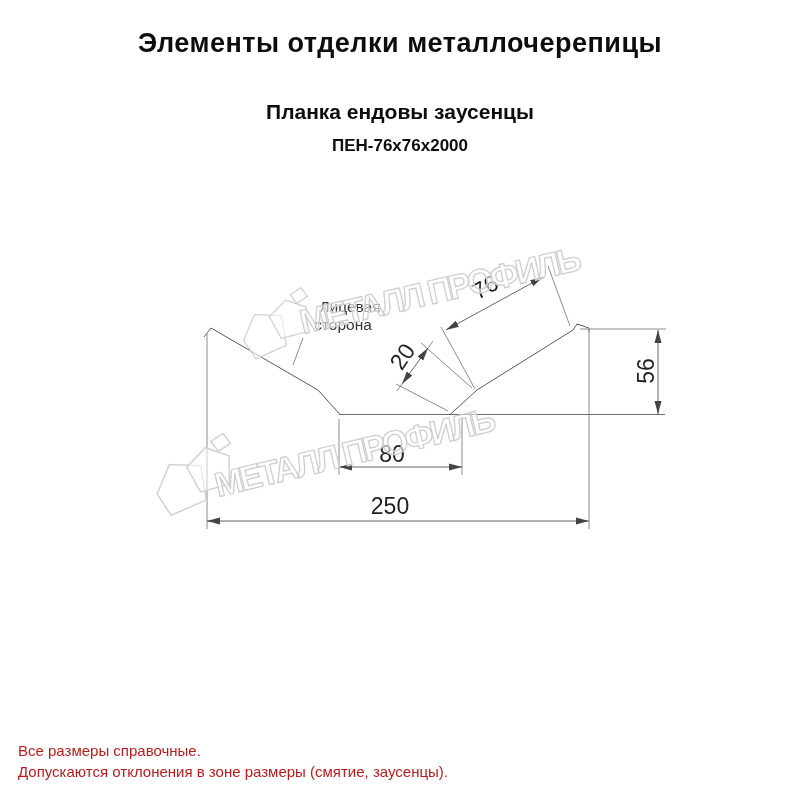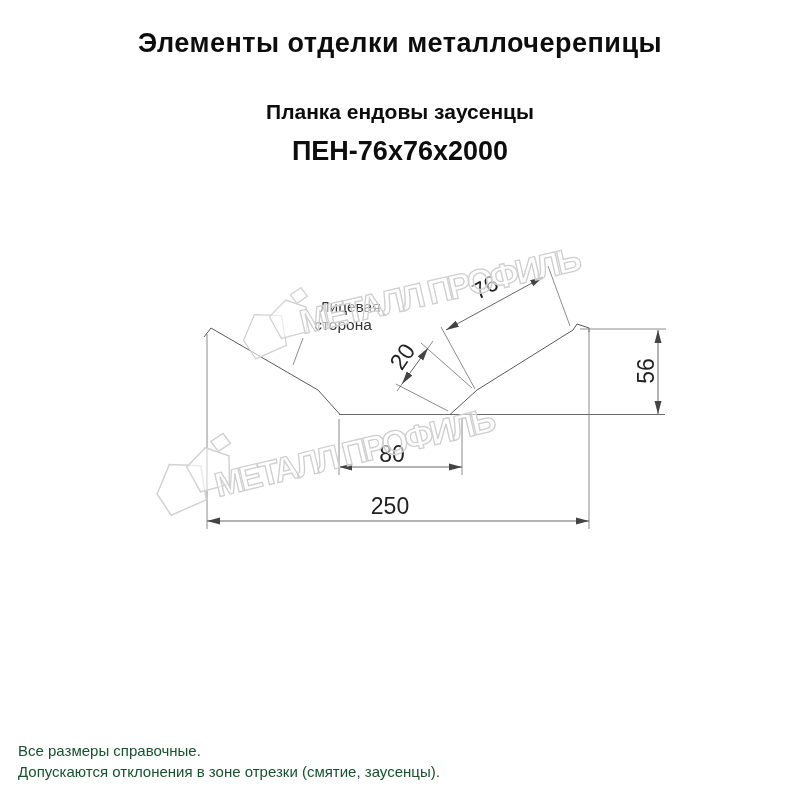--- a/index.html
+++ b/index.html
@@ -3,23 +3,23 @@
 <meta charset="utf-8">
 <style>
   html,body{margin:0;padding:0;}
   body{
     width:800px;height:800px;background:#ffffff;position:relative;overflow:hidden;
     font-family:"Liberation Sans","DejaVu Sans",sans-serif;color:#111;
   }
   .hdr{position:absolute;left:0;width:800px;text-align:center;font-weight:bold;color:#0d0d0d;}
   #title{top:28px;font-size:27px;letter-spacing:0.5px;}
   #subtitle{top:100px;font-size:21px;}
-  #model{top:136px;font-size:27px;}
+  #model{top:136px;font-size:17px;}
   #diagram{position:absolute;left:0;top:0;}
-  .footer{position:absolute;left:18px;font-size:15px;color:#14532d;}
+  .footer{position:absolute;left:18px;font-size:15px;color:#b91c1c;}
   #foot1{top:742px;}
   #foot2{top:763px;}
   .dimtxt{fill:#222;font-size:23px;font-family:"Liberation Sans","DejaVu Sans",sans-serif;}
   .lbltxt{fill:#333;font-size:15.5px;font-family:"Liberation Sans","DejaVu Sans",sans-serif;}
   .wm-text{
     font-family:"Liberation Sans","DejaVu Sans",sans-serif;font-weight:bold;font-size:34px;
     letter-spacing:-3px;fill:#ffffff;fill-opacity:0.55;stroke:#cfcfcf;stroke-width:1.3px;
   }
   .wm-shape{fill:#ffffff;fill-opacity:0.55;stroke:#d2d2d2;stroke-width:1.3px;}
 </style>
@@ -101,13 +101,13 @@
     <g transform="translate(146,466) rotate(-15) scale(1.15)">
       <path class="wm-shape" d="M3,26 L20,4 L46,12 L43,42 L10,47 Z"></path>
       <path class="wm-shape" d="M34,10 L54,-2 L72,10 L66,34 L40,34 Z"></path>
       <path class="wm-shape" d="M60,-6 L72,-10 L76,0 L64,4 Z"></path>
     </g>
     <text class="wm-text" transform="translate(218,497) rotate(-13.5)">МЕТАЛЛ ПРОФИЛЬ</text>
   </g>
 </svg>
 
 <div class="footer" id="foot1">Все размеры справочные.</div>
-<div class="footer" id="foot2">Допускаются отклонения в зоне отрезки (смятие, заусенцы).</div>
+<div class="footer" id="foot2">Допускаются отклонения в зоне размеры (смятие, заусенцы).</div>
 
 </body></html>

